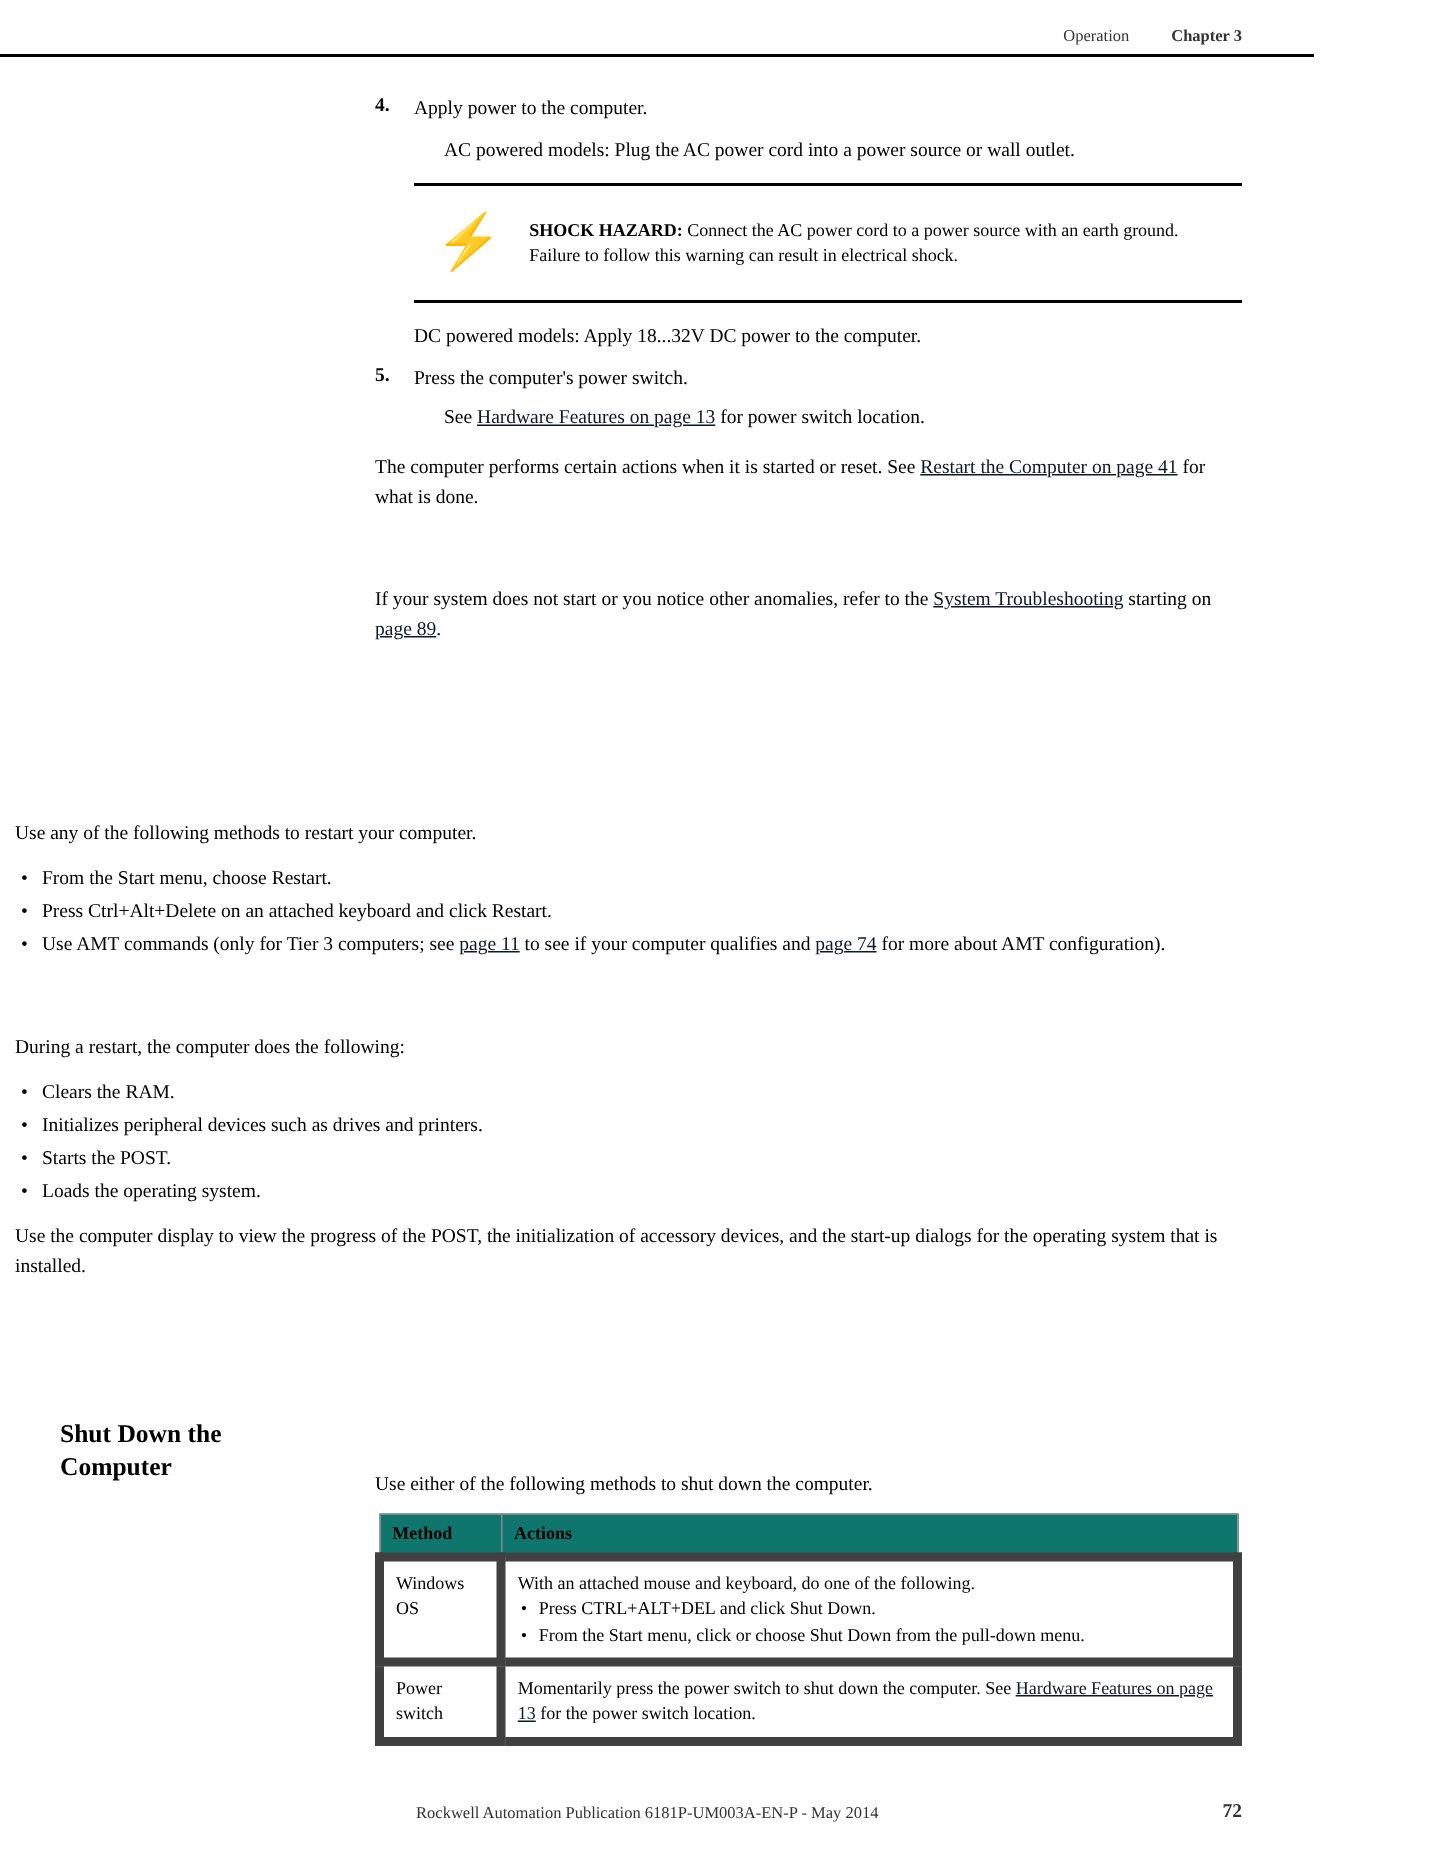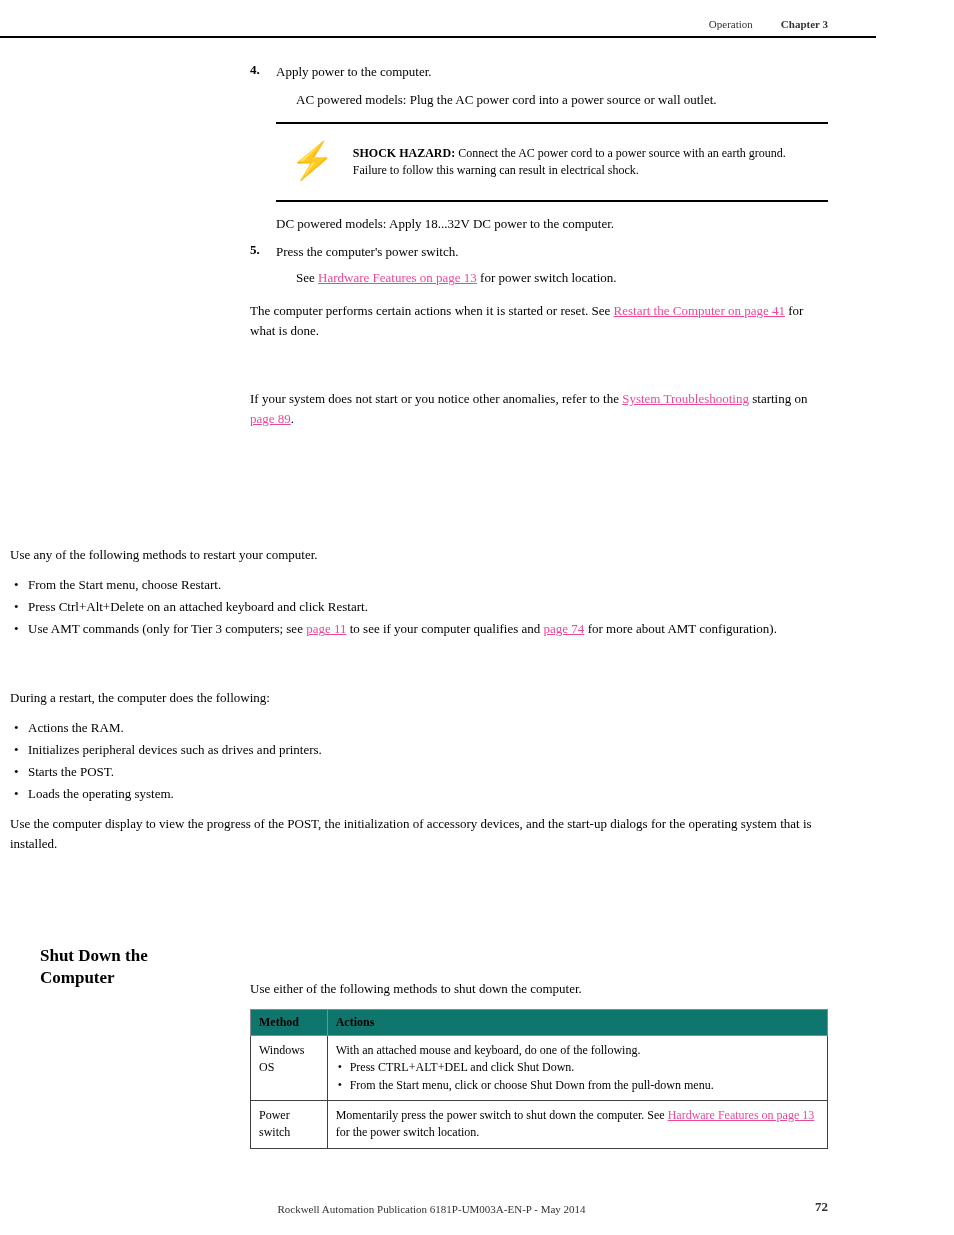--- a/index.html
+++ b/index.html
@@ -79,21 +79,21 @@
     
     .para {
       font-size: 13px;
       line-height: 1.55;
       margin-bottom: 10px;
       margin-top: 48px;
     }
 
     
     a {
-      color: #ec4899;
+      color: #0f172a;
       text-decoration: underline;
     }
 
     
     .bullet-list {
       list-style: none;
       margin: 6px 0 6px 0;
       padding: 0;
     }
     .bullet-list li {
@@ -119,21 +119,21 @@
     }
     .shutdown-table th {
       background: #0f766e;
       border: 1px solid #888;
       padding: 5px 8px;
       font-weight: bold;
       text-align: left;
       font-size: 12px;
     }
     .shutdown-table td {
-      border: 1px solid #404040;
+      border: 6px solid #404040;
       padding: 6px 8px;
       vertical-align: top;
       line-height: 1.45;
     }
     .shutdown-table td ul {
       list-style: none;
       padding: 0;
       margin: 0;
     }
     .shutdown-table td ul li {
@@ -252,21 +252,21 @@
         <li>From the Start menu, choose Restart.</li>
         <li>
           Press Ctrl+Alt+Delete on an attached keyboard and click Restart.
         </li>
         <li>
           Use AMT commands (only for Tier 3 computers; see <a href="#">page 11</a> to see if your computer qualifies and <a href="#">page 74</a> for more about AMT configuration).
         </li>
       </ul>
       <div class="para">During a restart, the computer does the following:</div>
       <ul class="bullet-list">
-        <li>Actions the RAM.</li>
+        <li>Clears the RAM.</li>
         <li>Initializes peripheral devices such as drives and printers.</li>
         <li>Starts the POST.</li>
         <li>Loads the operating system.</li>
       </ul>
       <div class="para" style="margin-top:10px;">Use the computer display to view the progress of the POST, the initialization of accessory devices, and the start-up dialogs for the operating system that is installed.</div>
     </div>
   </div>
 
   <div class="content" style="margin-top:18px;">
     <div class="left-margin">

